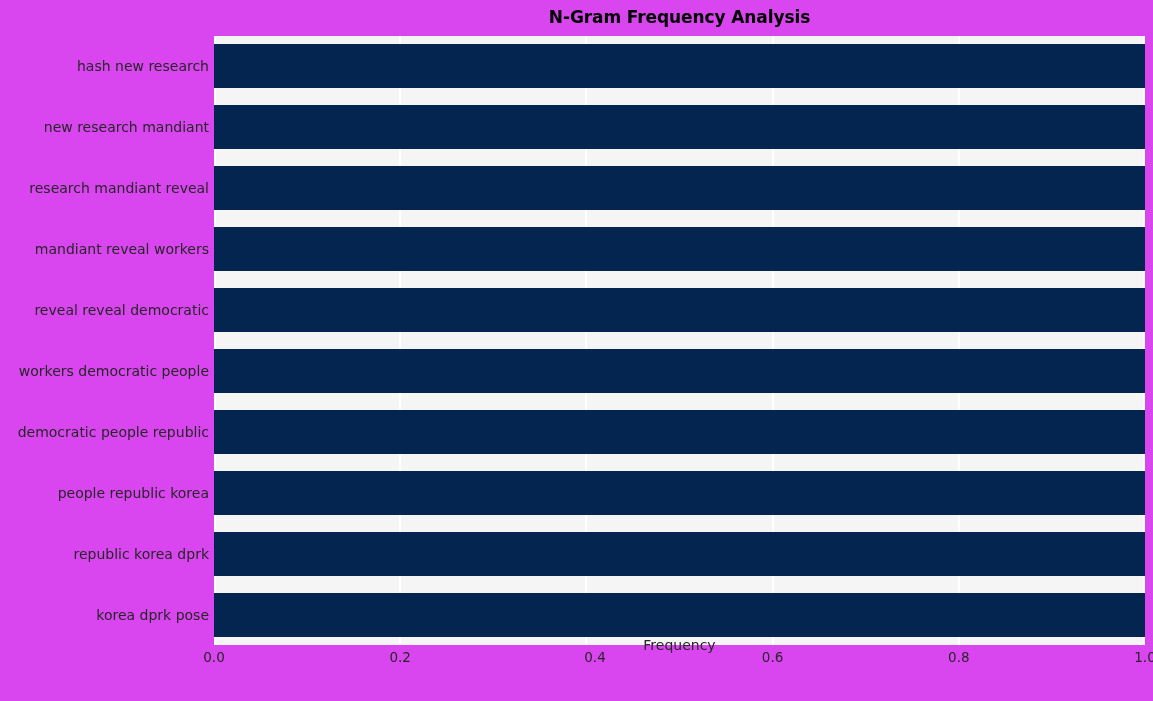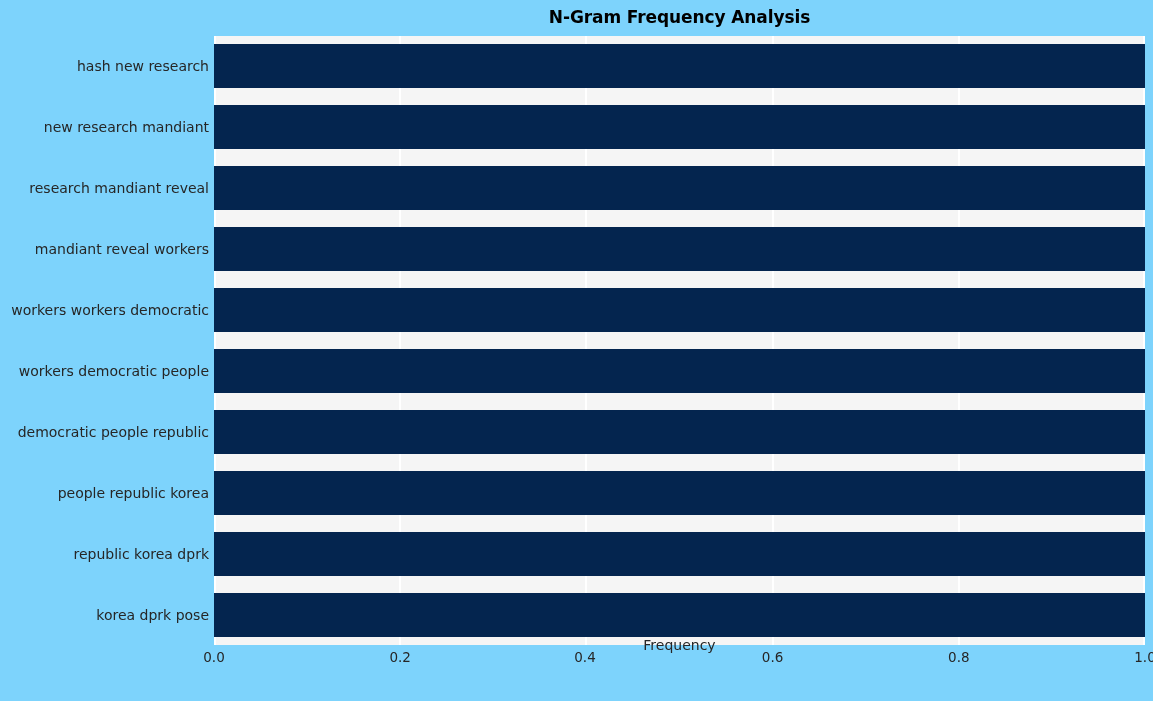--- a/index.html
+++ b/index.html
@@ -13,21 +13,21 @@
     font-family: "DejaVu Sans", "Liberation Sans", sans-serif;
     overflow: hidden;
     position: relative;
   }
 
   #figure {
     position: absolute;
     left: 0; top: 0;
     width: 1153px;
     height: 701px;
-    background: #7dd3fc;
+    background: #d946ef;
   }
 
   #chart-title {
     position: absolute;
     left: 214px;
     top: 6px;
     width: 931px;
     text-align: center;
     font-size: 17px;
     font-weight: bold;
@@ -134,32 +134,32 @@
       <div class="bar" title="people republic korea: 1" style="width: 931px; top: 434.75px; background: rgb(4, 37, 79);"></div>
       <div class="bar" title="republic korea dprk: 1" style="width: 931px; top: 495.65px; background: rgb(4, 37, 79);"></div>
       <div class="bar" title="korea dprk pose: 1" style="width: 931px; top: 556.55px; background: rgb(4, 37, 79);"></div>
     </div>
 
   <div id="y-tick-labels">
       <div class="y-tick-label" style="top: 22.45px; color: rgb(38, 38, 38);">hash new research</div>
       <div class="y-tick-label" style="top: 83.35px; color: rgb(38, 38, 38);">new research mandiant</div>
       <div class="y-tick-label" style="top: 144.25px; color: rgb(38, 38, 38);">research mandiant reveal</div>
       <div class="y-tick-label" style="top: 205.15px; color: rgb(38, 38, 38);">mandiant reveal workers</div>
-      <div class="y-tick-label" style="top: 266.05px; color: rgb(38, 38, 38);">workers workers democratic</div>
+      <div class="y-tick-label" style="top: 266.05px; color: rgb(38, 38, 38);">reveal reveal democratic</div>
       <div class="y-tick-label" style="top: 326.95px; color: rgb(38, 38, 38);">workers democratic people</div>
       <div class="y-tick-label" style="top: 387.85px; color: rgb(38, 38, 38);">democratic people republic</div>
       <div class="y-tick-label" style="top: 448.75px; color: rgb(38, 38, 38);">people republic korea</div>
       <div class="y-tick-label" style="top: 509.65px; color: rgb(38, 38, 38);">republic korea dprk</div>
       <div class="y-tick-label" style="top: 570.55px; color: rgb(38, 38, 38);">korea dprk pose</div>
     </div>
 
   <div id="x-tick-labels">
       <div class="x-tick-label" style="left: 0px; color: rgb(38, 38, 38);">0.0</div>
       <div class="x-tick-label" style="left: 186.2px; color: rgb(38, 38, 38);">0.2</div>
-      <div class="x-tick-label" style="left: 371px; color: rgb(38, 38, 38);">0.4</div>
+      <div class="x-tick-label" style="left: 381px; color: rgb(38, 38, 38);">0.4</div>
       <div class="x-tick-label" style="left: 558.6px; color: rgb(38, 38, 38);">0.6</div>
       <div class="x-tick-label" style="left: 744.8px; color: rgb(38, 38, 38);">0.8</div>
       <div class="x-tick-label" style="left: 931px; color: rgb(38, 38, 38);">1.0</div>
     </div>
 
   <div id="x-axis-label">Frequency</div>
 
 </div>
 
 </body></html>

